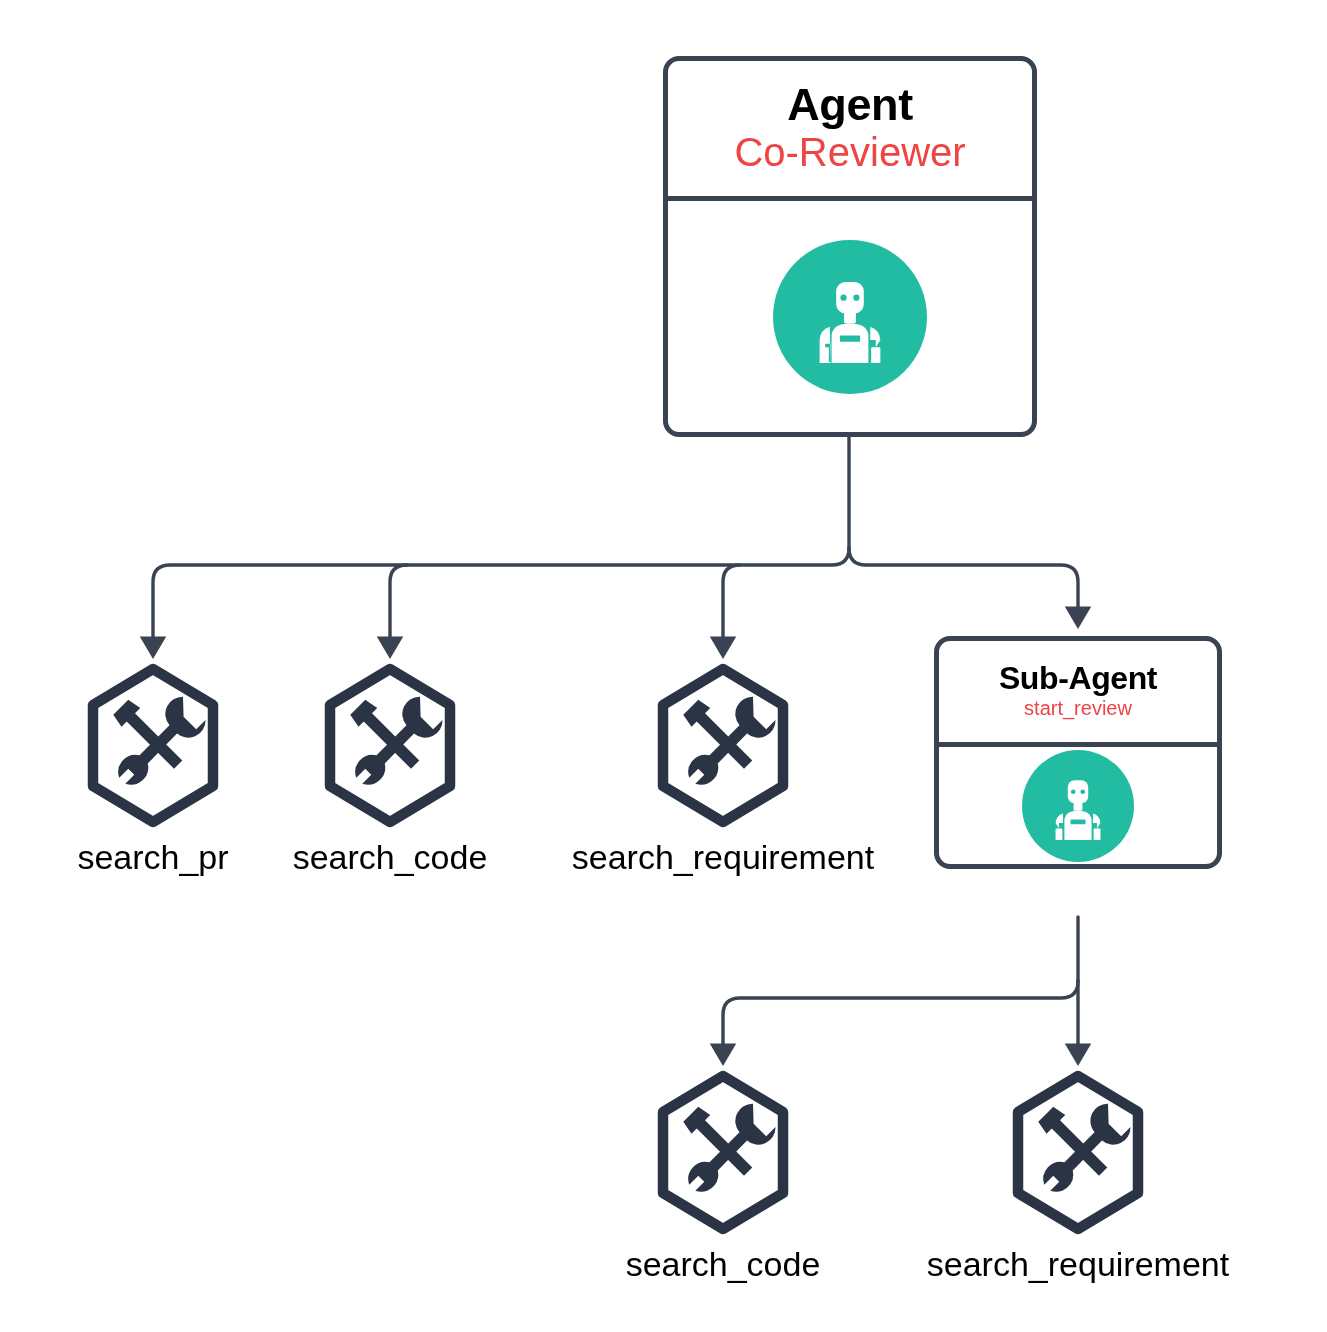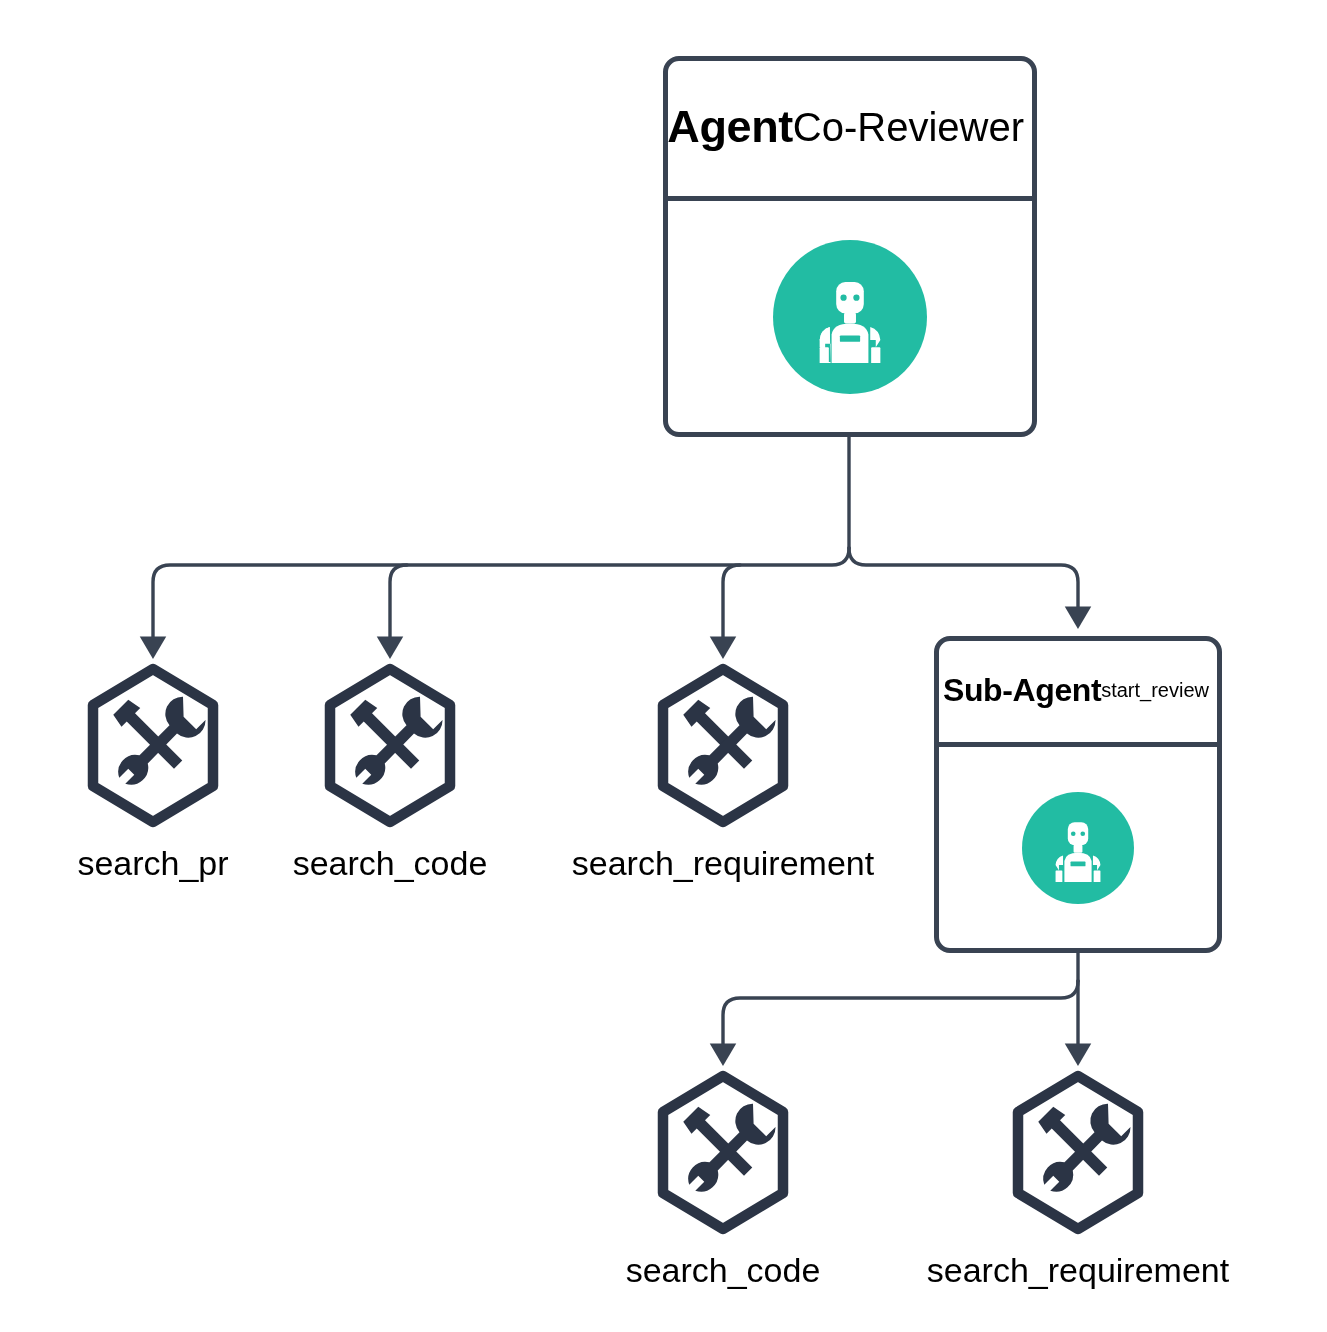--- a/index.html
+++ b/index.html
@@ -38,35 +38,35 @@
     border: 5px solid #394352;
     border-radius: 16px;
     display: flex;
     flex-direction: column;
     overflow: hidden;
   }
   .agent-header {
     box-sizing: border-box;
     border-bottom: 5px solid #394352;
     display: flex;
-    flex-direction: row;
-    align-items: center;
-    justify-content: flex-end;
+    flex-direction: column;
+    align-items: center;
+    justify-content: center;
     padding: 10px 8px 12px 8px;
   }
   .agent-kind {
     font-weight: bold;
     line-height: 1.12;
     letter-spacing: -0.4px;
     color: #000;
     white-space: nowrap;
   }
   .agent-name {
     line-height: 1.12;
-    color: #000000;
+    color: #ef4444;
     white-space: nowrap;
   }
   .agent-body {
     flex: 1;
     display: flex;
     align-items: center;
     justify-content: center;
   }
   .avatar {
     border-radius: 50%;
@@ -86,21 +86,21 @@
   .tool-node {
     position: absolute;
     display: flex;
     flex-direction: column;
     align-items: center;
   }
   .tool-hex {
     display: block;
   }
   .tool-label {
-    margin-top: 18px;
+    margin-top: 12px;
     font-size: 34px;
     line-height: 1;
     color: #000;
     white-space: nowrap;
     text-align: center;
   }
 </style>
 </head>
 <body>
 
@@ -161,21 +161,21 @@
             <circle cx="43" cy="29" r="3.4"></circle>
             <circle cx="57" cy="29" r="3.4"></circle>
 
             <rect x="39" y="70" width="22" height="7" rx="1"></rect>
           </g>
         </svg>
       </div>
     </div>
   </div>
 
-  <div class="agent-card sub" style="left:934px; top:636px; width:288px; height:317px;">
+  <div class="agent-card sub" style="left:934px; top:636px; width:288px; height:233px;">
     <div class="agent-header" style="height:106px;">
       <div class="agent-kind">Sub-Agent</div>
       <div class="agent-name">start_review</div>
     </div>
     <div class="agent-body">
       <div class="avatar" style="width:112px; height:112px;">
         <svg viewBox="0 0 100 100" width="68" height="68" aria-hidden="true">
           <g fill="#ffffff">
             <rect x="35" y="12" width="30" height="34" rx="10" ry="10"></rect>
             <rect x="43.5" y="45" width="13" height="12" rx="2" ry="2"></rect>

